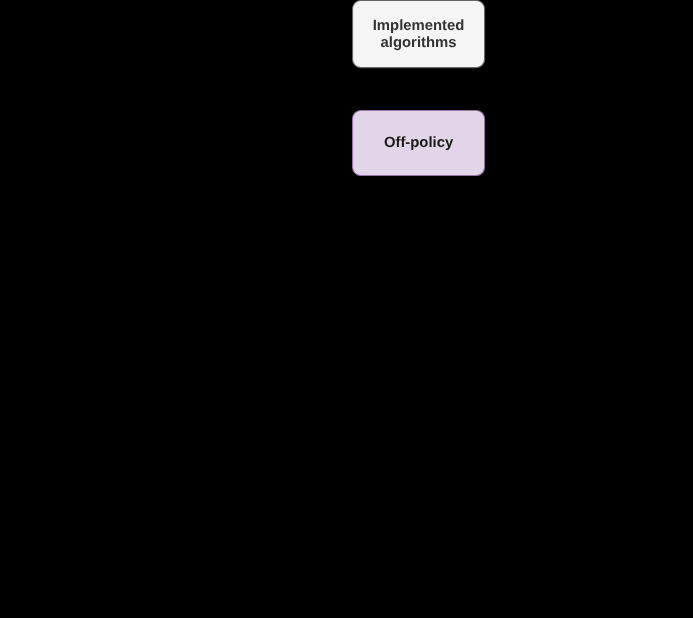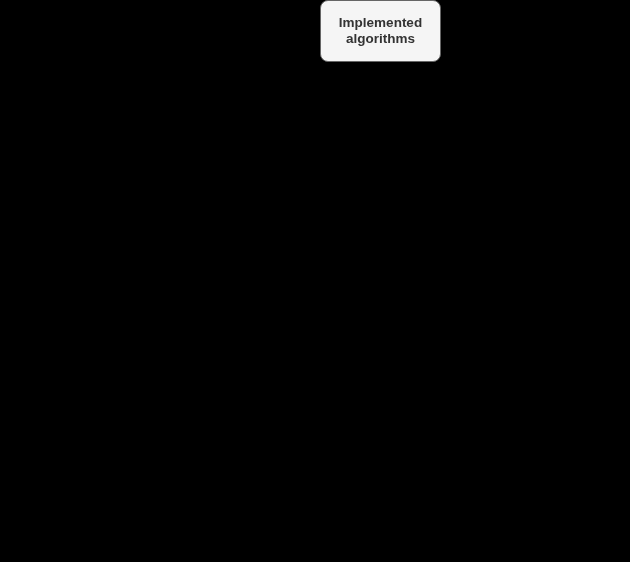--- a/index.html
+++ b/index.html
@@ -40,20 +40,21 @@
     font-weight: bold;
     font-size: 13.5px;
   }
 </style>
 </head>
 <body>
 
 <div id="canvas" style="background: rgb(0, 0, 0);">
     <div class="node node-root" style="left: 320px; top: 0px; width: 121px; height: 62px;"><span>Implemented
 algorithms</span></div>
+    <div class="node node-category" style="left: 320px; top: 100px; width: 121px; height: 60px;"><span>Off-policy</span></div>
     <div class="node node-algorithm" style="left: 0px; top: 200px; width: 121px; height: 62px;"><span>Double DQN</span></div>
     <div class="node node-algorithm" style="left: 161px; top: 200px; width: 119px; height: 62px;"><span>DQN</span></div>
     <div class="node node-algorithm" style="left: 321px; top: 200px; width: 119px; height: 62px;"><span>DDPG</span></div>
     <div class="node node-algorithm" style="left: 481px; top: 200px; width: 119px; height: 62px;"><span>SAC</span></div>
     <div class="node node-algorithm" style="left: 0px; top: 300px; width: 121px; height: 62px;"><span>Dueling DQN</span></div>
     <div class="node node-algorithm" style="left: 161px; top: 300px; width: 119px; height: 62px;"><span>Categorical DQN</span></div>
     <div class="node node-algorithm" style="left: 321px; top: 300px; width: 119px; height: 62px;"><span>Categorical DDPG</span></div>
     <div class="node node-algorithm" style="left: 0px; top: 400px; width: 121px; height: 62px;"><span>NoisyNet DQN</span></div>
     <div class="node node-algorithm" style="left: 161px; top: 400px; width: 119px; height: 62px;"><span>Quantile
 Regression DQN</span></div>

